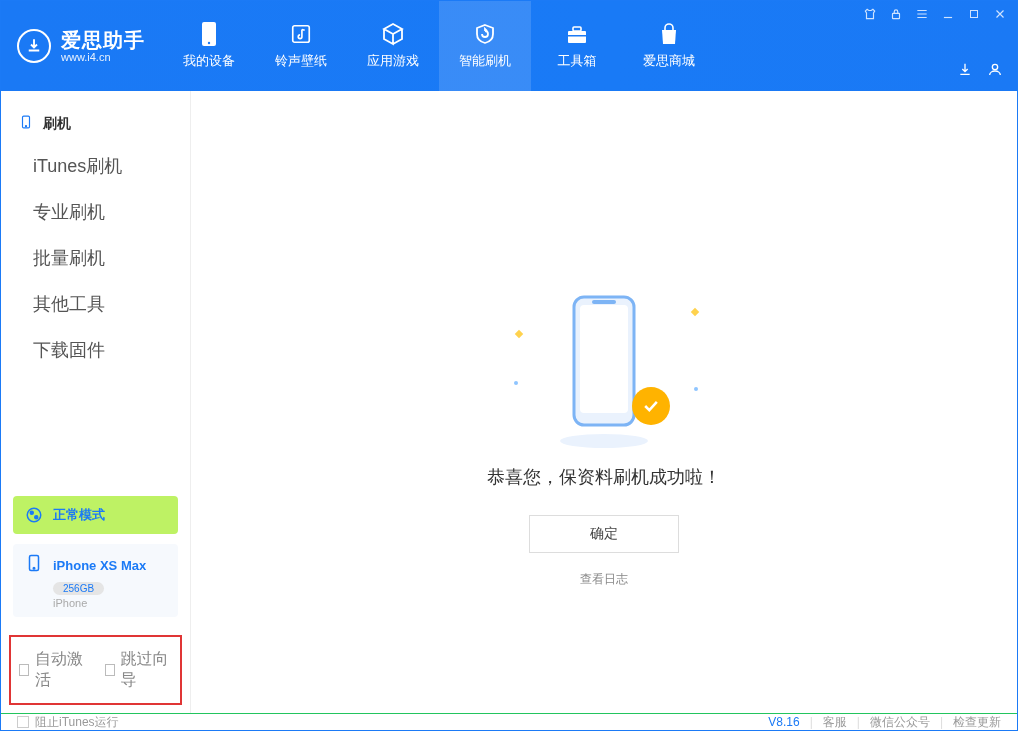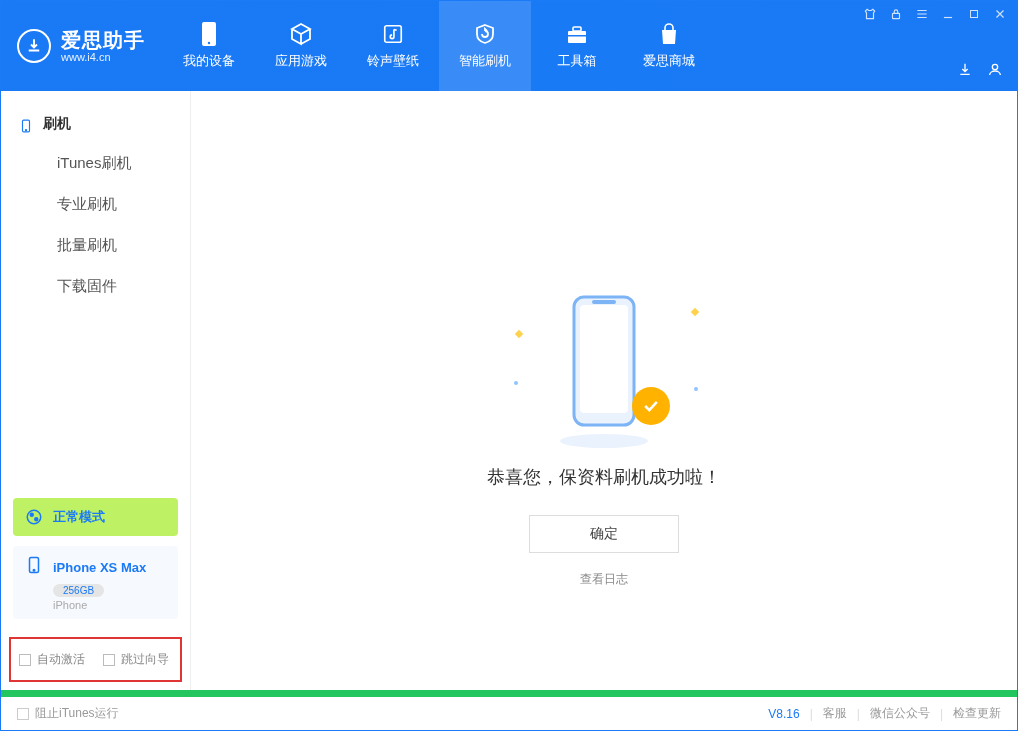--- a/index.html
+++ b/index.html
@@ -19,49 +19,49 @@
 .nav-item.active { background: rgba(255,255,255,.14); }
 .nav-item .ic { width: 24px; height: 24px; display:flex; align-items:center; justify-content:center; }
 .header-right { position: absolute; right: 10px; top: 6px; display: flex; gap: 12px; align-items: center; }
 .header-right .tiny { width: 14px; height: 14px; color: #cfe3ff; cursor:pointer; display:flex; align-items:center; justify-content:center; }
 .big-wrap { position:absolute; right:14px; bottom:10px; display:flex; gap:14px; }
 
 
 .body { flex: 1; display: flex; min-height: 0; }
 .sidebar { width: 190px; border-right: 1px solid #eee; display: flex; flex-direction: column; }
 .side-scroll { flex: 1; padding-top: 14px; }
-.sec-hd { display: flex; align-items: flex-end; gap: 10px; padding: 10px 18px; color: #333; font-size: 14px; font-weight: 700; }
+.sec-hd { display: flex; align-items: flex-start; gap: 10px; padding: 10px 18px; color: #333; font-size: 14px; font-weight: 700; }
 .sec-hd .sic { width: 14px; height: 14px; color: #1b7af6; }
 .sec-hd.more .sic { color: #999; }
-.sub { padding: 11px 10px 11px 56px; font-size: 15px; color: #555; cursor:pointer; }
+.sub { padding: 11px 10px 11px 32px; font-size: 18px; color: #555; cursor:pointer; }
 .sub.active { color: #1b7af6; }
 .side-bottom { padding: 0 12px 0; }
 .card { background: #bef264; border-radius: 4px; padding: 10px 12px; margin-bottom: 10px; display:flex; align-items:center; gap:10px; }
 .card .cic { width: 18px; height: 18px; color:#1b7af6; }
 .card .lbl { font-size: 13px; color: #1b7af6; font-weight: 700; }
 .dev-card { background:#f6f9fd; border-radius:4px; padding: 10px 12px 8px; }
 .dev-row { display:flex; align-items:center; gap:10px; }
 .dev-name { font-size: 13px; font-weight: 700; color: #1b7af6; }
 .pill { display:inline-block; background:#e5e5e5; color:#1b7af6; font-size:10px; border-radius: 10px; padding: 1px 10px; margin: 6px 0 2px 28px; }
 .dev-sub { margin-left: 28px; font-size: 11px; color: #aaa; }
 
 .checks { border: 2px solid #e03535; margin: 18px 8px 8px 8px; padding: 12px 8px; display:flex; gap:18px; align-items:center; }
-.ck { display:flex; align-items:center; gap:6px; font-size:12px; color:#888; cursor:pointer;}
+.ck { display:flex; align-items:center; gap:6px; font-size:16px; color:#888; cursor:pointer;}
 .ck .box { width:12px; height:12px; border:1px solid #bbb; }
 
 
 .main { flex:1; position: relative; }
 .phone-wrap { position:absolute; left:50%; top:200px; transform:translateX(-50%); text-align:center; }
 .phone-svg { width: 120px; height: 160px; }
 .msg { font-size: 18px; color:#333; margin-top: 10px; }
 .ok-btn { margin: 26px auto 0; width: 150px; height: 38px; border:1px solid #ddd; background:#fff; font-size:14px; color:#444; cursor:pointer; display:flex; align-items:center; justify-content:center; }
 .log-link { margin-top: 18px; font-size: 12px; color:#888; cursor:pointer; }
 
 
-.footer { height: 40px; border-top:7px solid #22c55e; display:flex; align-items:center; padding: 0 16px; font-size:12px; color:#999; gap: 10px; }
+.footer { height: 17px; border-top:1px solid #22c55e; display:flex; align-items:center; padding: 0 16px; font-size:12px; color:#999; gap: 10px; }
 .footer .spacer { flex:1; }
 .footer .ver { color:#1b7af6; }
 .footer .lnk { color:#999; cursor:pointer; }
 .footer .sep { color:#ddd; }
 .footer .ck2 { display:flex; align-items:center; gap:6px; }
 .footer .ck2 .box { width:12px; height:12px; border:1px solid #ccc; }
 
 .sparkle { position:absolute; width:6px; height:6px; background:#ffd24d; transform: rotate(45deg); }
 .dot { position:absolute; width:4px; height:4px; border-radius:50%; background:#8ec5ff; }
 </style>
@@ -87,35 +87,35 @@
         <span class="ic">
             <svg width="20" height="26" viewBox="0 0 20 26">
               <rect x="3" y="1" width="14" height="24" rx="2" fill="#fff"></rect>
               <circle cx="10" cy="22" r="1.2" fill="#1b7af6"></circle>
             </svg>
           </span>
         <span>我的设备</span>
       </div>
       <div class="nav-item">
         <span class="ic">
-            <svg width="24" height="24" viewBox="0 0 24 24" fill="none" stroke="#fff" stroke-width="1.8">
-              <path d="M12 2 L21 7 L12 12 L3 7 Z M3 7 V17 L12 22 V12 M21 7 V17 L12 22"></path>
-            </svg>
-          </span>
-        <span>应用游戏</span>
-      </div>
-      <div class="nav-item">
-        <span class="ic">
             <svg width="22" height="22" viewBox="0 0 24 24" fill="none" stroke="#fff" stroke-width="1.8">
               <rect x="3" y="3" width="18" height="18" rx="2"></rect>
               <path d="M13 7 V15 A2 2 0 1 1 11 13" fill="none"></path>
               <path d="M13 7 L16 8"></path>
             </svg>
           </span>
         <span>铃声壁纸</span>
+      </div>
+      <div class="nav-item">
+        <span class="ic">
+            <svg width="24" height="24" viewBox="0 0 24 24" fill="none" stroke="#fff" stroke-width="1.8">
+              <path d="M12 2 L21 7 L12 12 L3 7 Z M3 7 V17 L12 22 V12 M21 7 V17 L12 22"></path>
+            </svg>
+          </span>
+        <span>应用游戏</span>
       </div>
       <div class="nav-item active">
         <span class="ic">
             <svg width="24" height="24" viewBox="0 0 24 24" fill="none" stroke="#fff" stroke-width="1.8">
               <path d="M12 3 L20 6 V12 C20 17 16 20 12 21 C8 20 4 17 4 12 V6 Z"></path>
               <path d="M9 12 A3 3 0 1 0 12 9"></path>
               <path d="M12 9 L12 7 L14 9"></path>
             </svg>
           </span>
         <span>智能刷机</span>
@@ -192,20 +192,21 @@
           <span class="sic"><svg width="14" height="14" viewBox="0 0 24 24" fill="none" stroke="currentColor" stroke-width="2">
                 <rect x="6" y="2" width="12" height="20" rx="2"></rect>
                 <circle cx="12" cy="19" r="1"></circle>
               </svg></span>
           <span>刷机</span>
         </div>
         <div class="sub">iTunes刷机</div>
         <div class="sub">专业刷机</div>
         <div class="sub">批量刷机</div>
 
+        <div class="sub">其他工具</div>
         <div class="sub">下载固件</div>
       </div>
 
       <div class="side-bottom">
         <div class="card">
           <span class="cic"><svg width="18" height="18" viewBox="0 0 24 24" fill="none" stroke="currentColor" stroke-width="2">
                 <circle cx="12" cy="12" r="9"></circle>
                 <circle cx="9" cy="9" r="2" fill="currentColor"></circle>
                 <circle cx="15" cy="15" r="2" fill="currentColor"></circle>
               </svg></span>

